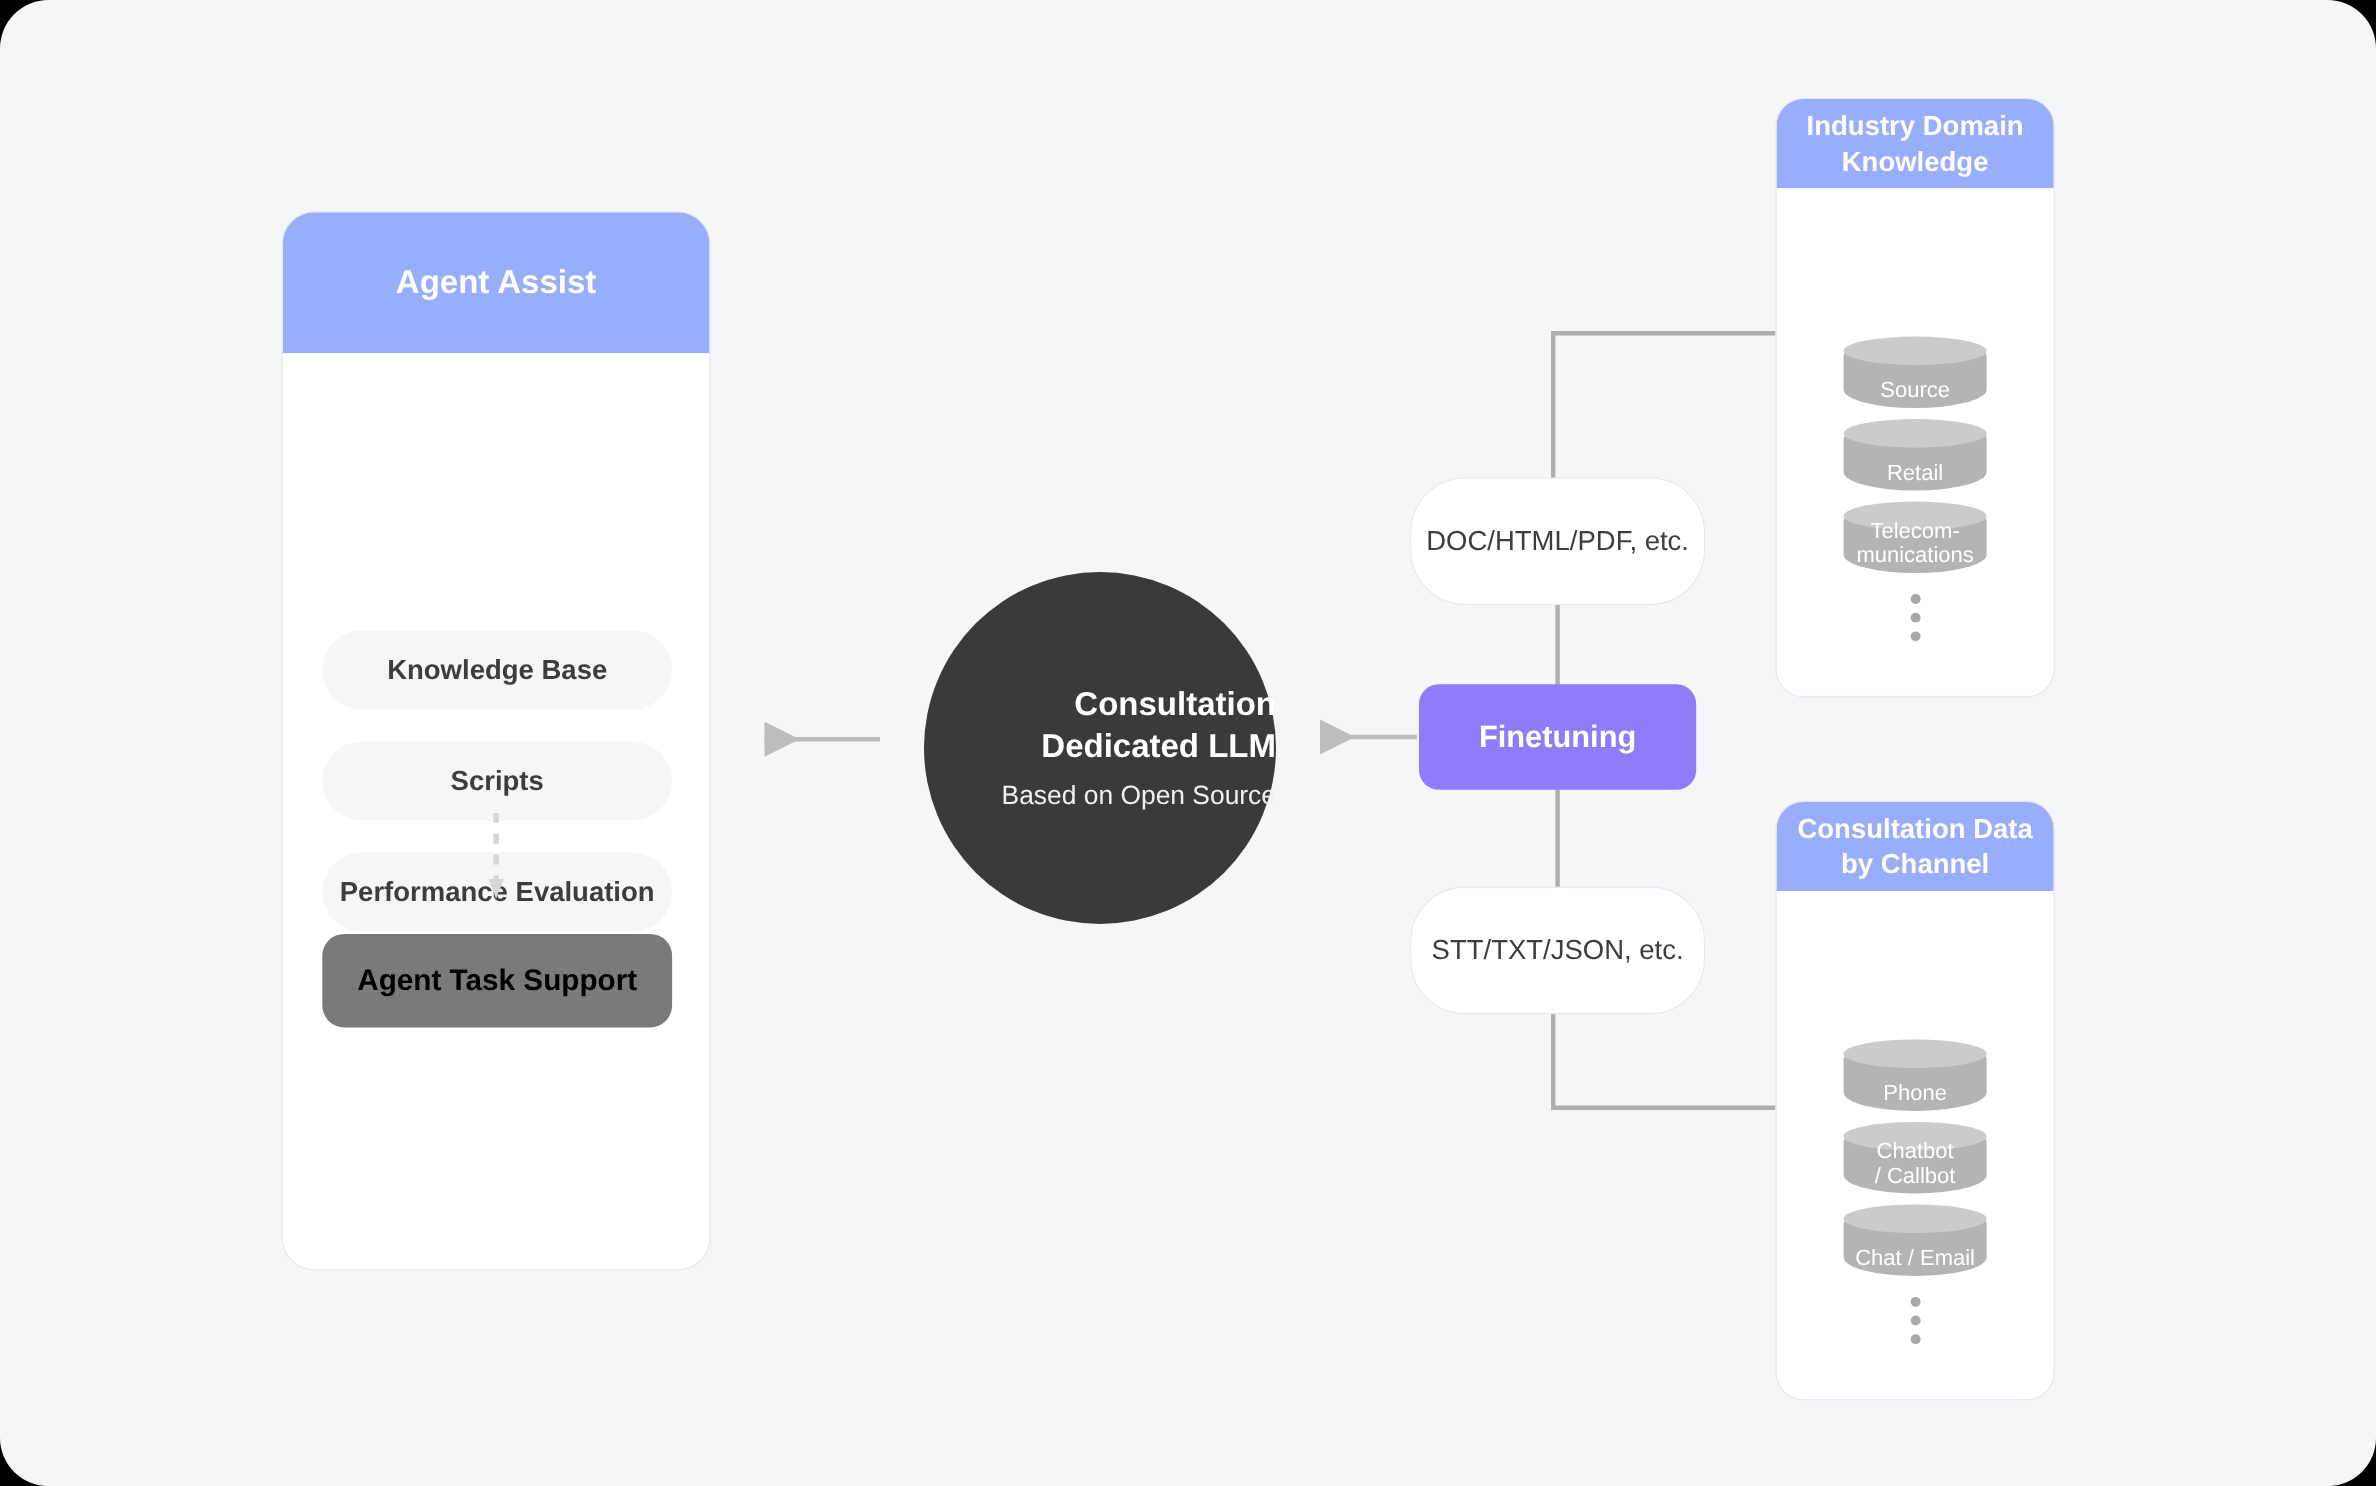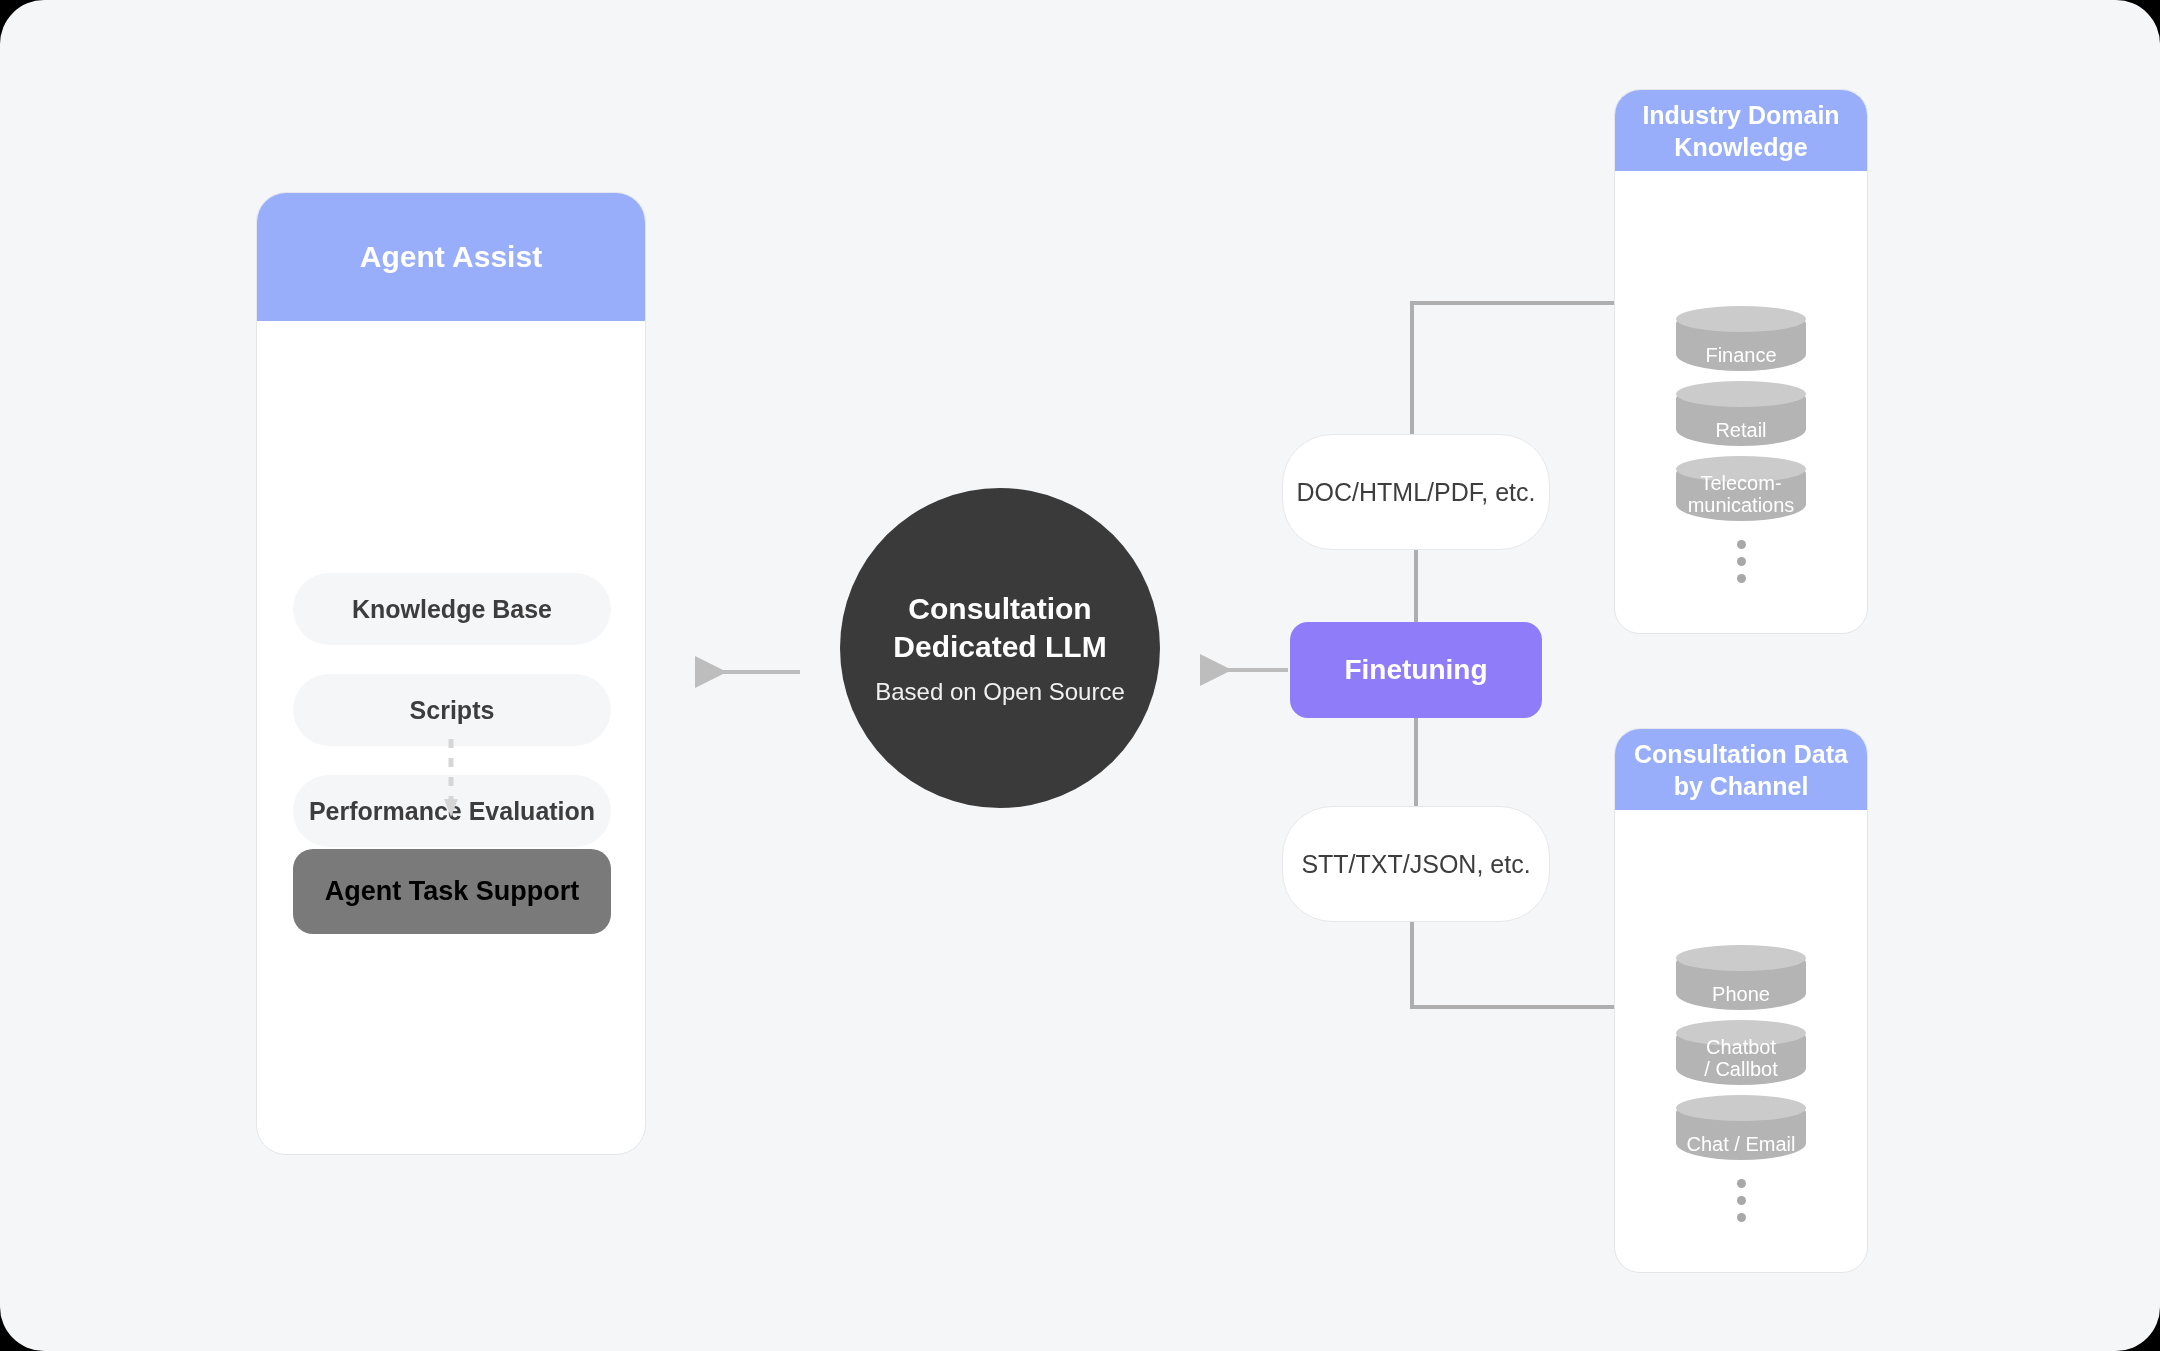--- a/index.html
+++ b/index.html
@@ -100,28 +100,28 @@
     color: #000000;
     font-size: 27px;
     font-weight: bold;
     box-sizing: border-box;
   }
 
   
   #llm-circle {
     position: absolute;
     left: 840px;
-    top: 488px;
+    top: 520px;
     width: 320px;
     height: 320px;
     border-radius: 50%;
     background: #3a3a3a;
     display: flex;
     flex-direction: column;
-    align-items: center;
+    align-items: flex-end;
     justify-content: center;
     text-align: center;
   }
   .llm-title {
     color: #ffffff;
     font-size: 30px;
     font-weight: bold;
     line-height: 1.28;
   }
   .llm-sub {
@@ -309,21 +309,21 @@
   <div class="fmt-pill" id="pill-stt">STT/TXT/JSON, etc.</div>
 
   <div id="finetuning">Finetuning</div>
 
   <div class="panel" id="industry-panel">
     <div class="panel-header">Industry Domain Knowledge</div>
     <div class="panel-body">
       <div class="cyl-stack">
 
         <div class="cylinder">
-          <span class="cyl-label">Finance</span>
+          <span class="cyl-label">Source</span>
         </div>
         <div class="cylinder">
           <span class="cyl-label">Retail</span>
         </div>
         <div class="cylinder">
           <span class="cyl-label">Telecom-
 munications</span>
         </div>
 
         <div class="dots">

